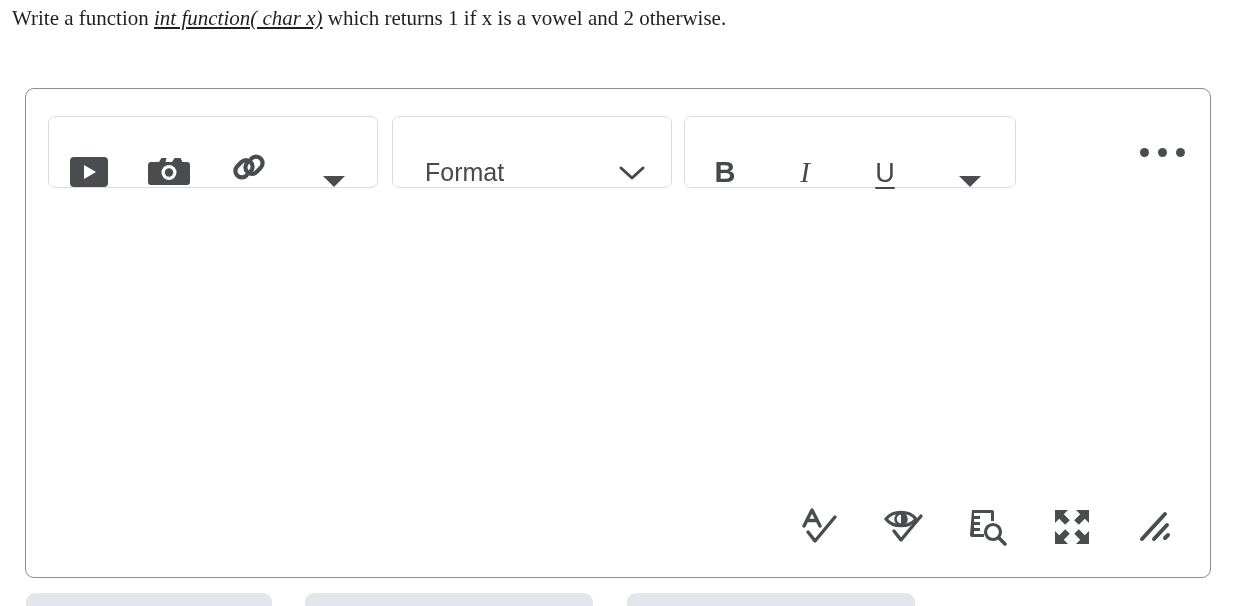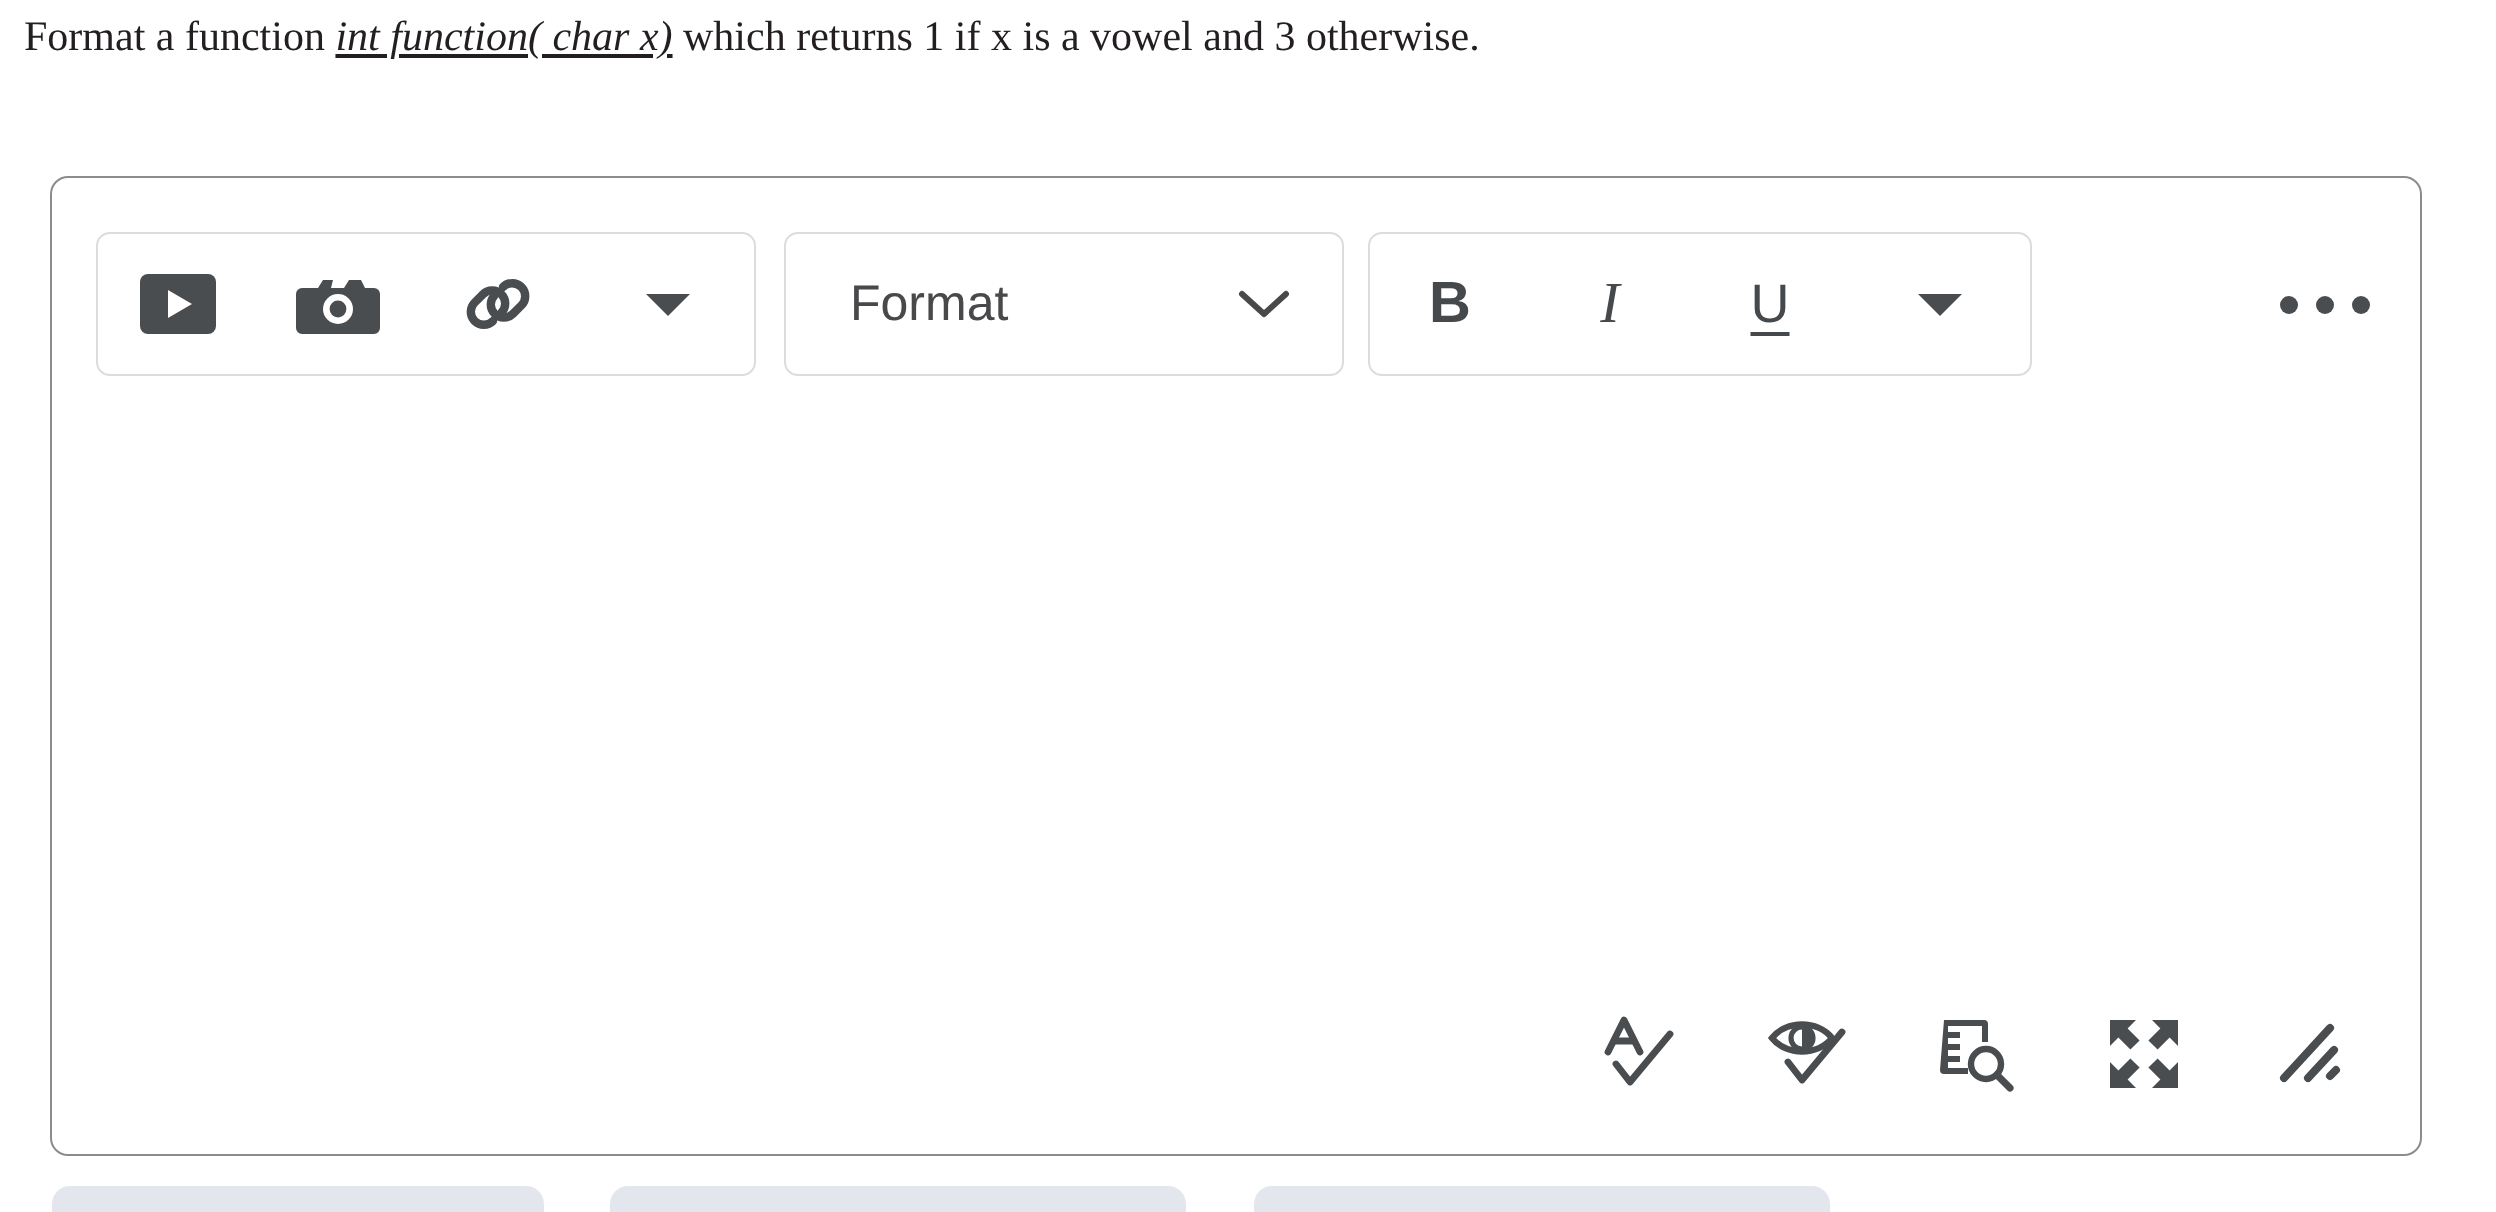--- a/index.html
+++ b/index.html
@@ -56,21 +56,21 @@
   
   .group {
     position: absolute;
     top: 27px;
     height: 72px;
     box-sizing: border-box;
     border: 1px solid #dcdcdc;
     border-radius: 7px;
     background: #ffffff;
     display: flex;
-    align-items: center;
+    align-items: flex-end;
   }
   .group-a { left: 22px;  width: 330px; }
   .group-fmt { left: 366px; width: 280px; }
   .group-b { left: 658px; width: 332px; }
 
   .btn {
     display: flex;
     align-items: center;
     justify-content: center;
     cursor: pointer;
@@ -182,21 +182,21 @@
   }
   .pill-1 { left: 26px;  top: 593px; width: 246px; }
   .pill-2 { left: 305px; top: 593px; width: 288px; }
   .pill-3 { left: 627px; top: 593px; width: 288px; }
 
   svg { display: block; }
 </style>
 </head>
 <body>
 
-<div class="prompt"><span>Format a function </span><span class="code">int function( char x)</span><span> which returns 1 if x is a vowel and 3 otherwise.</span></div>
+<div class="prompt"><span>Write a function </span><span class="code">int function( char x)</span><span> which returns 1 if x is a vowel and 2 otherwise.</span></div>
 
 <div class="editor">
 
   <div class="toolbar">
 
     <div class="group group-a">
       <div class="btn btn-ico">
         <span>
           <svg width="38" height="30" viewBox="0 0 38 30">
             <rect x="0" y="0" width="38" height="30" rx="4" fill="#4a4d50"></rect>

